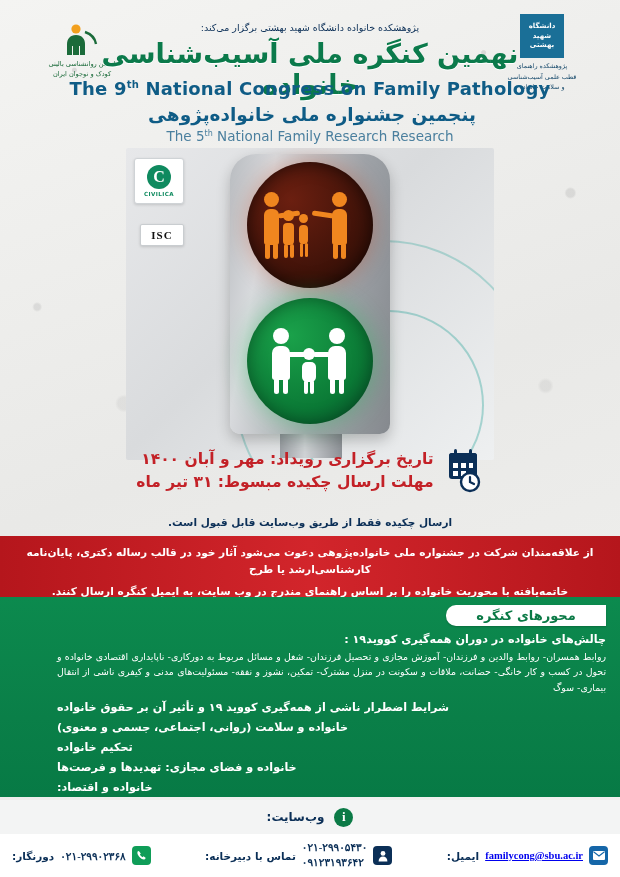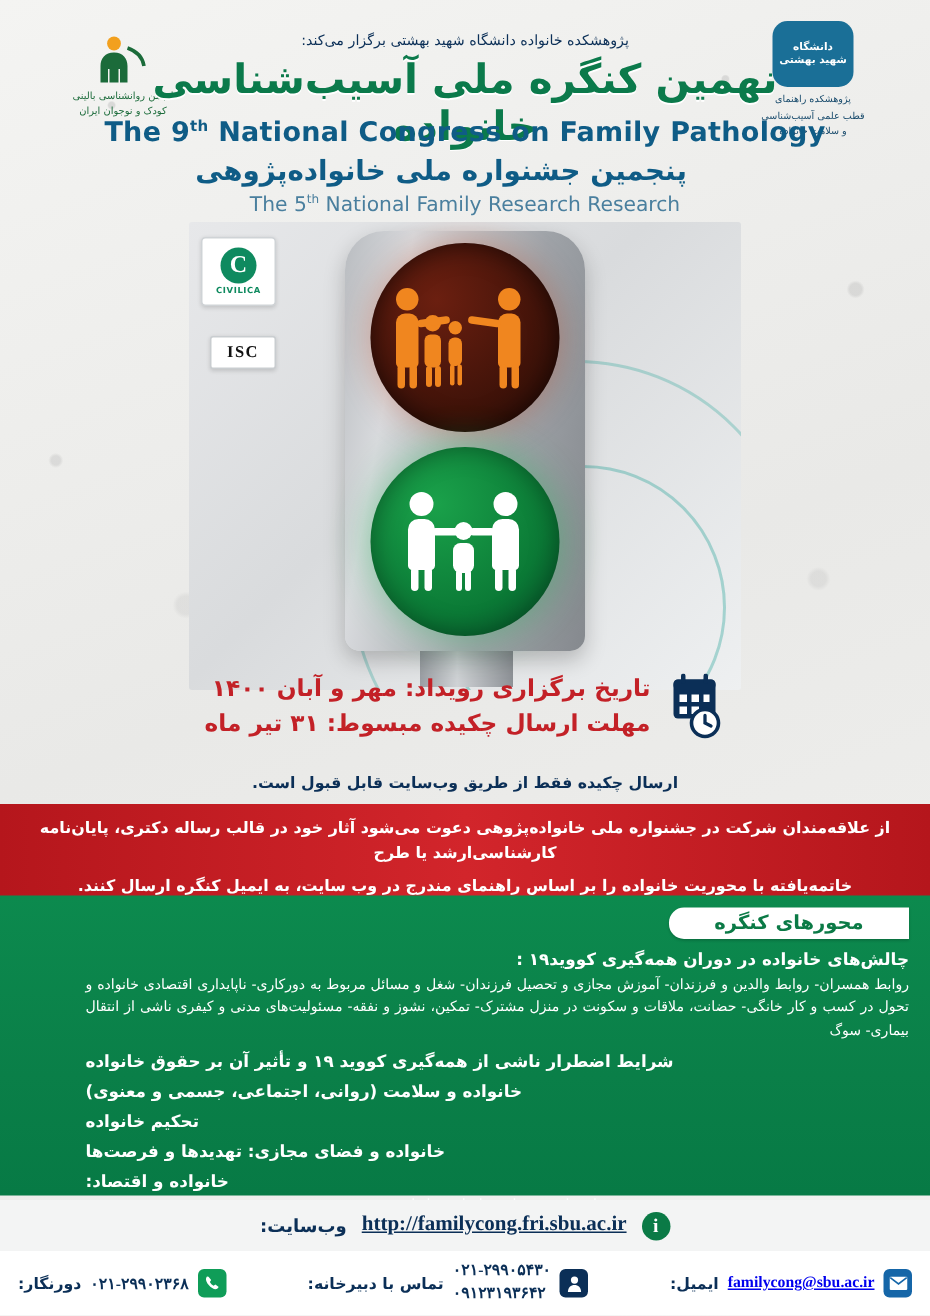--- a/index.html
+++ b/index.html
@@ -77,23 +77,23 @@
   }
   .logo-left .cap {
     font-size: 6.6px; color: #1b6b3a; text-align: center; line-height: 1.5;
     margin-top: 2px;
   }
   .logo-right {
     right: 18px; top: 14px; width: 120px; height: 78px;
     display: flex; flex-direction: column; align-items: center;
   }
   .sbu-badge {
-    width: 54px; height: 54px;
+    width: 44px; height: 54px;
     background: #1a6f97;
-    border-radius: 10px;
+    border-radius: 0;
     display: flex; align-items: center; justify-content: center;
     color: #fff; font-size: 7px; font-weight: bold; text-align: center;
     line-height: 1.3;
     letter-spacing: .3px;
   }
   .logo-right .cap {
     font-size: 6.4px; color: #15486a; text-align: center; line-height: 1.6; margin-top: 3px;
   }
 
   
@@ -297,21 +297,21 @@
   </div>
 
   <div class="layer" style="left:60px; top:38px; width:500px;">
     <div class="title-fa-1">نهمین کنگره ملی آسیب‌شناسی خانواده</div>
   </div>
 
   <div class="layer" style="left:40px; top:78px; width:540px;">
     <div class="title-en-1"><span>The 9</span><sup>th</sup><span> National Congress on Family Pathology</span></div>
   </div>
 
-  <div class="layer" style="left:44px; top:104px; width:500px;">
+  <div class="layer" style="left:62px; top:104px; width:500px;">
     <div class="title-fa-2">پنجمین جشنواره ملی خانواده‌پژوهی</div>
   </div>
 
   <div class="layer" style="left:60px; top:128px; width:500px;">
     <div class="title-en-2"><span>The 5</span><sup>th</sup><span> National Family Research Research</span></div>
   </div>
 
   <div class="layer photo">
     <div class="swirl"></div>
     <div class="swirl2"></div>
@@ -444,21 +444,20 @@
       <div class="h" style="text-align:left;">خانواده و الگوهای نوپدید</div>
     </div>
 
     <div class="axis axis-row" style="margin-top:3px;">
       <div class="h" style="text-align:left;">خانواده و اعتیاد</div>
     </div>
   </div>
 
   <div class="layer webbar">
     <div class="info-dot">i</div>
-    <a class="url" href="#">http://familycong.fri.sbu.ac.ir</a>
     <div class="lbl">وب‌سایت:</div>
   </div>
 
   <div class="layer footer">
 
     <div class="fcell">
       <div class="ico-sq blue">
         <svg width="12" height="9" viewBox="0 0 12 9">
             <rect x="0" y="0" width="12" height="9" rx="1" fill="#fff"></rect>
             <path d="M0.5 0.8 L6 5 L11.5 0.8" stroke="#1566a8" stroke-width="1.1" fill="none"></path>

